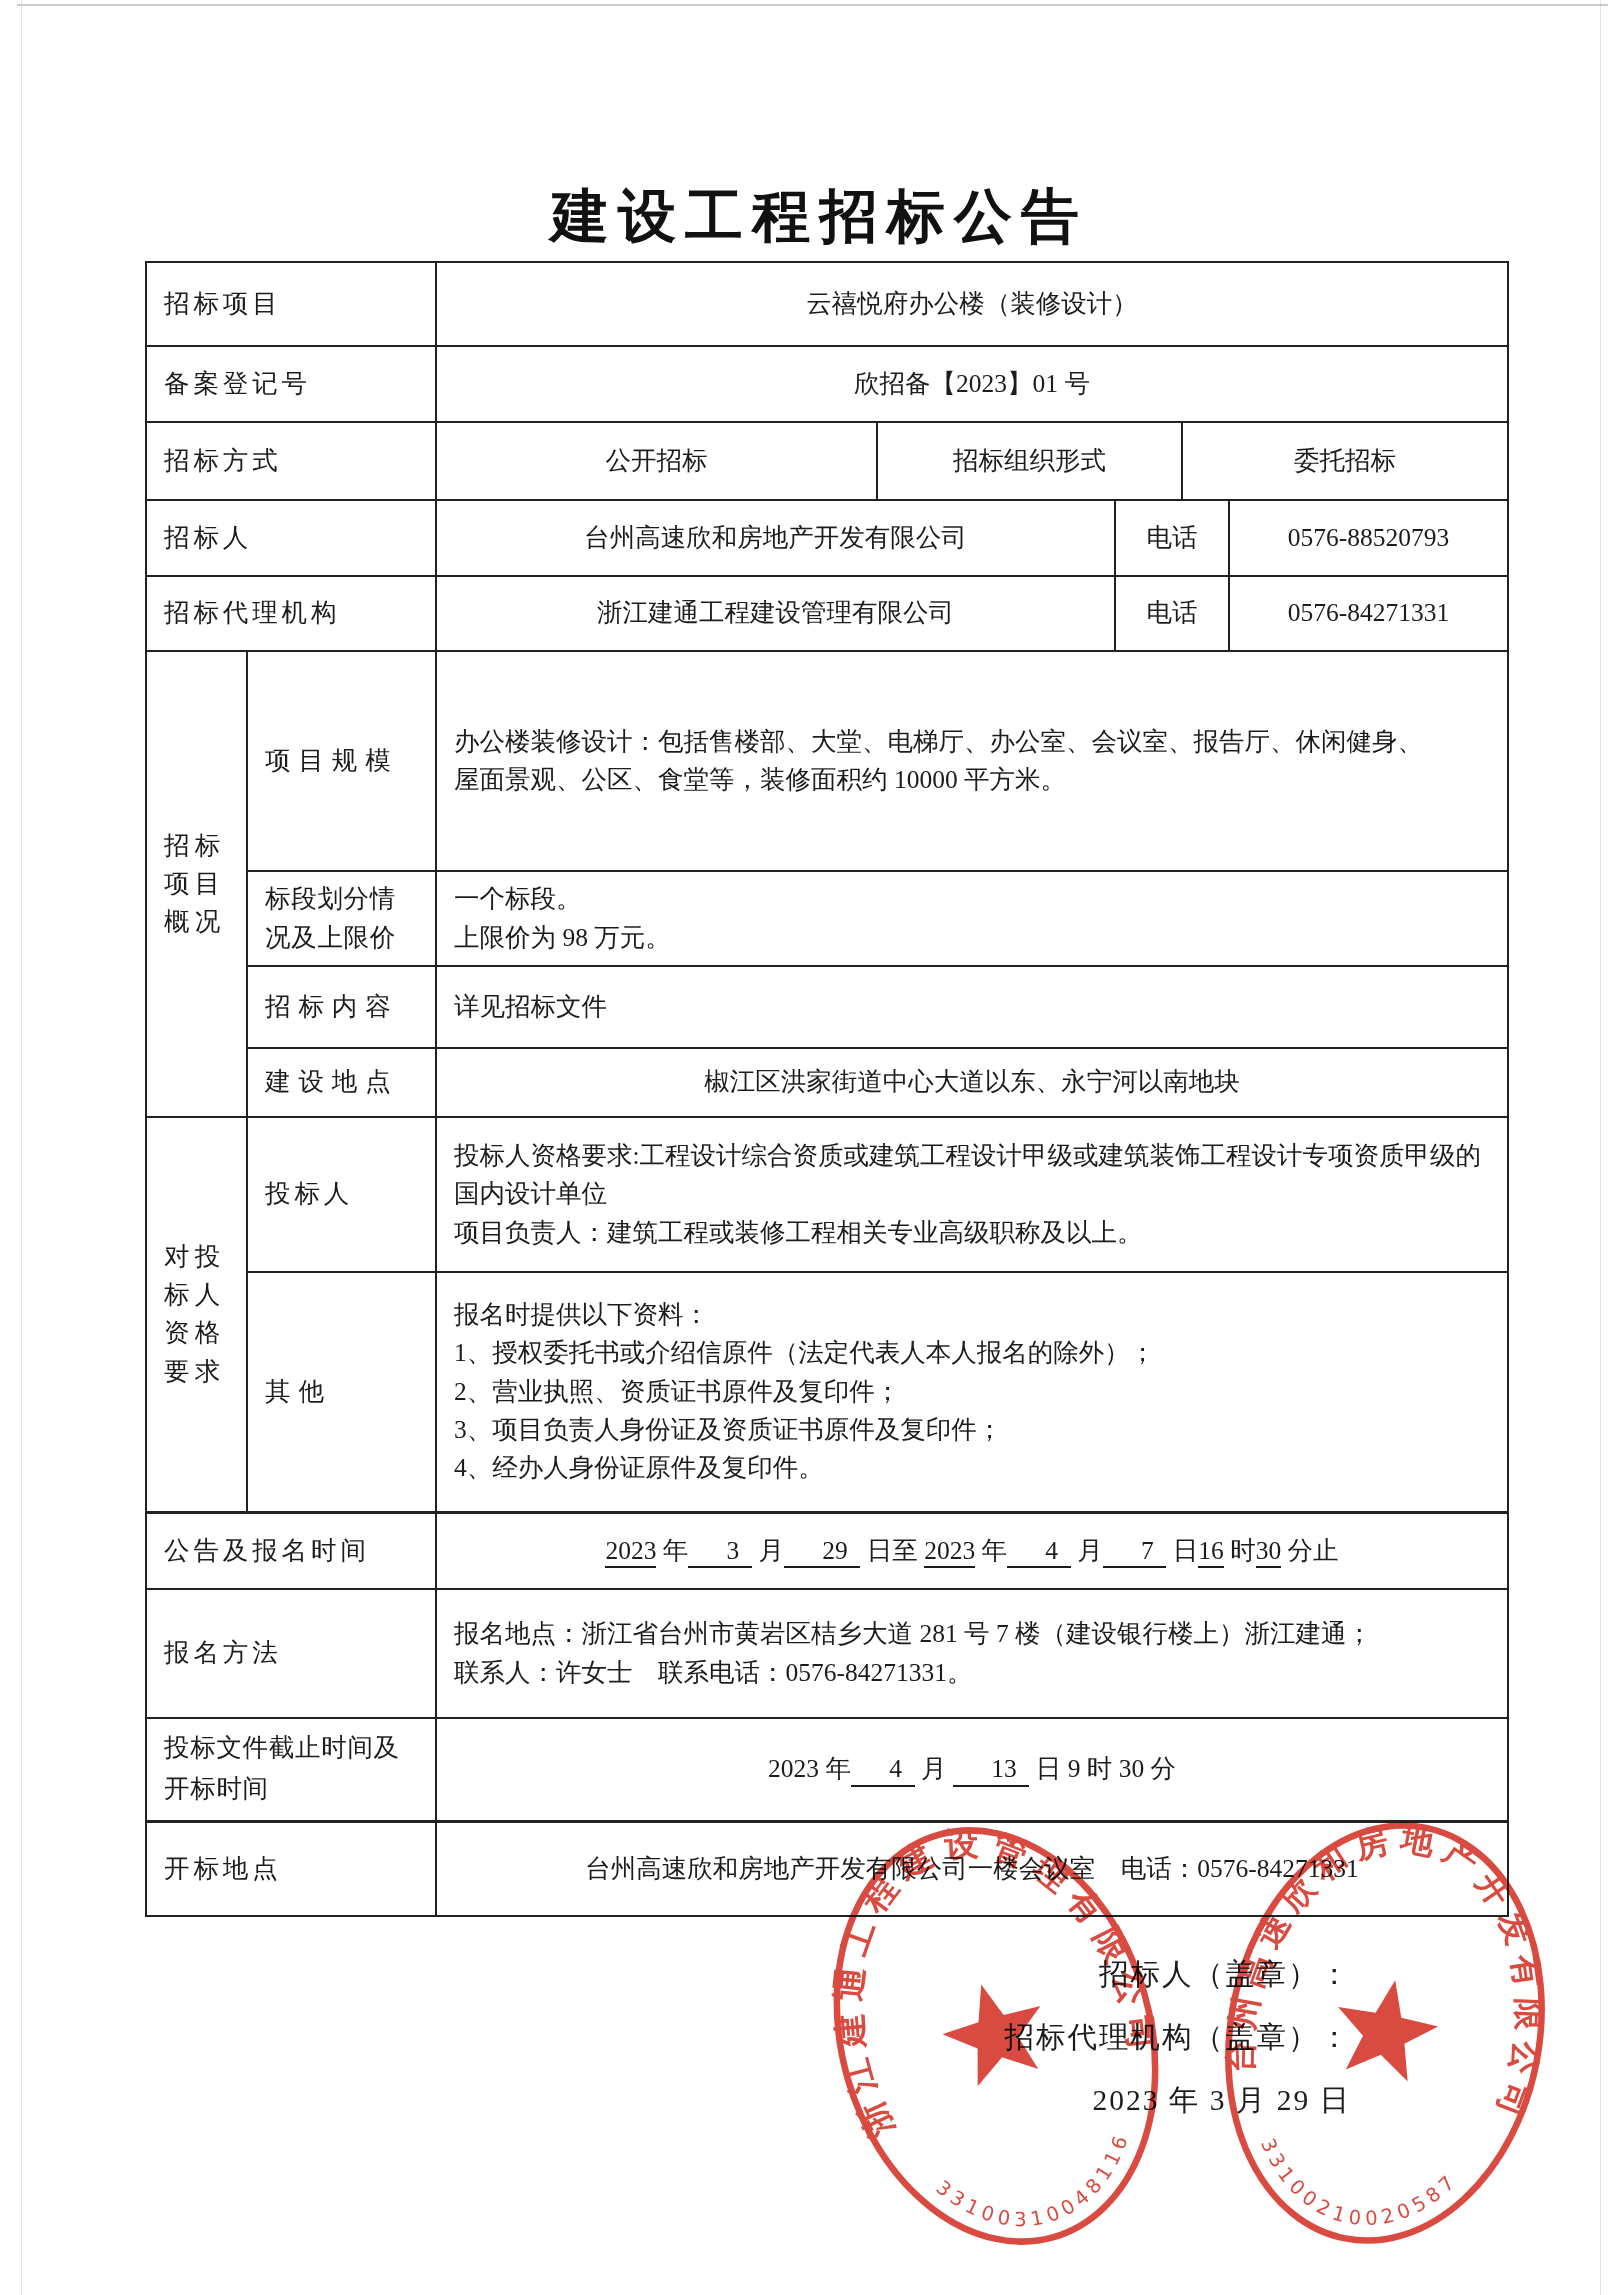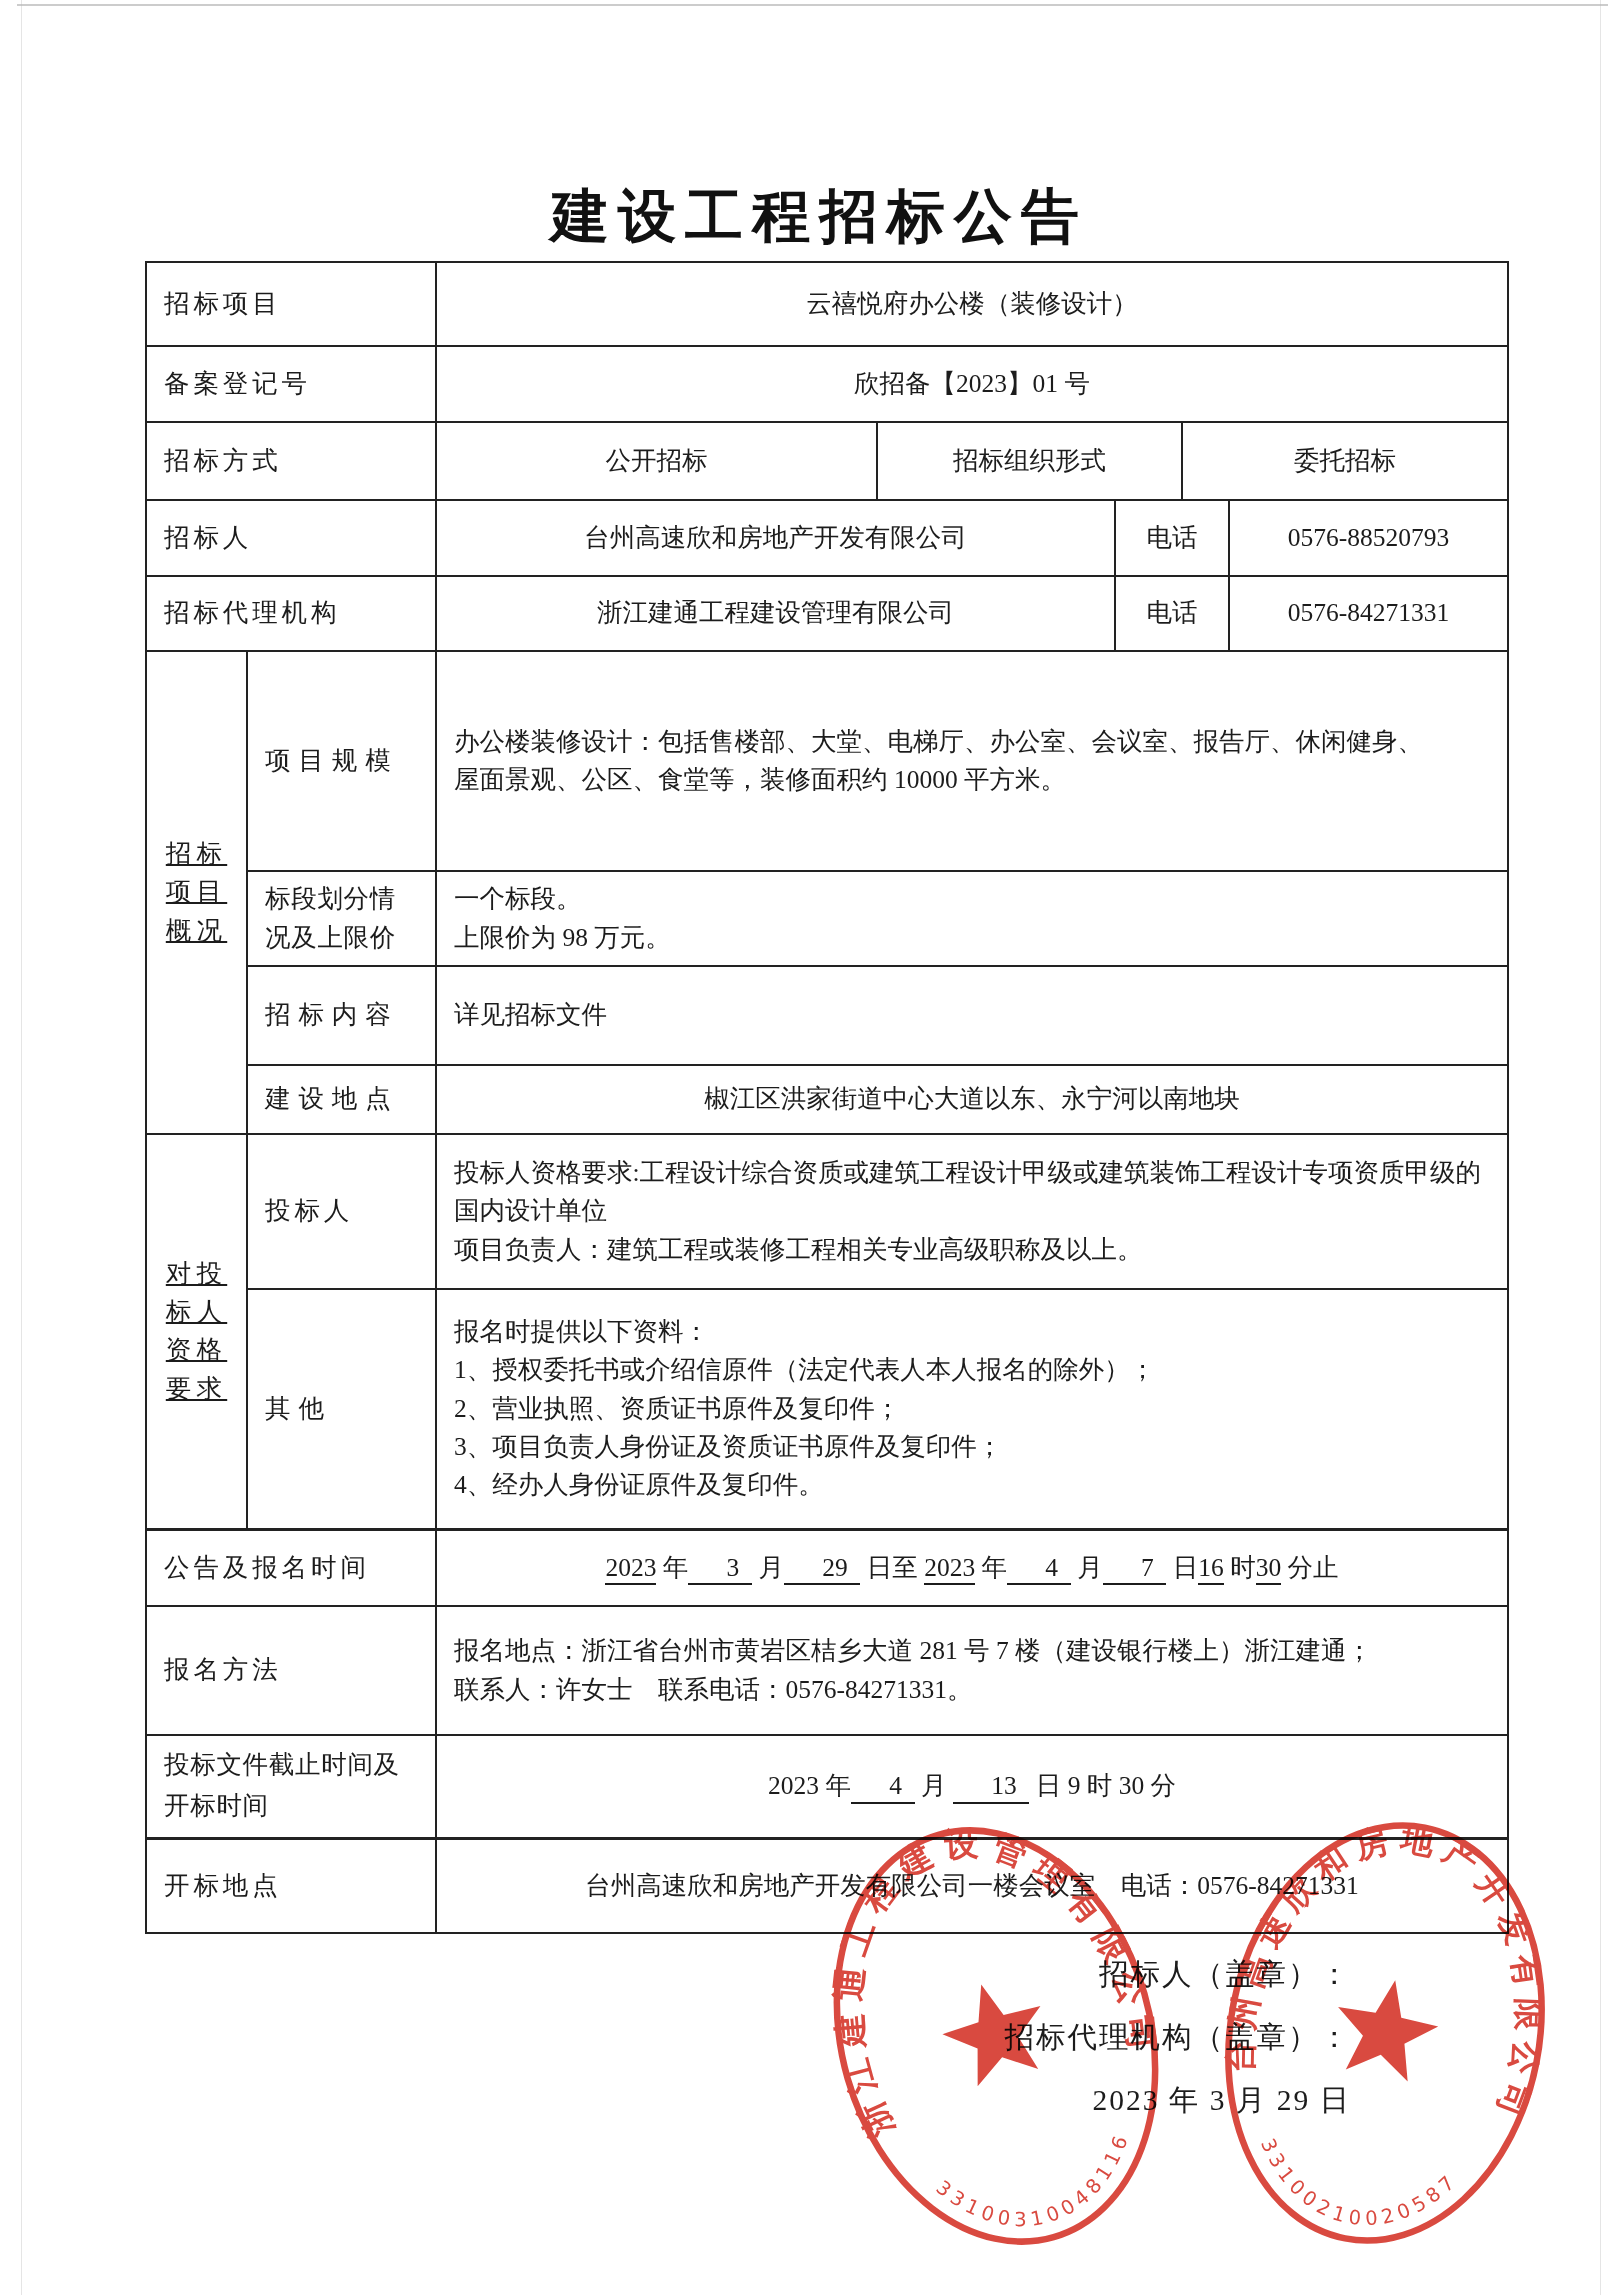--- a/index.html
+++ b/index.html
@@ -22,21 +22,21 @@
     position:absolute;left:145px;top:261px;width:1361px;
     border-collapse:collapse;table-layout:fixed;border:2.6px solid #1d1d1d;
   }
   table.doc td{
     border:2px solid #222;font-size:25.5px;line-height:1.5;
     padding:3.9px 17px;vertical-align:middle;word-break:break-all;
   }
   tr.thick td{border-top-width:3.9px;}
   .label{padding:3.9px 5.2px;letter-spacing:3.9px;}
   .ls10{letter-spacing:7.9px;}
-  .vlabel{white-space:pre-line;text-align:center;letter-spacing:5.2px;line-height:1.9;padding:3.9px 2.6px;text-decoration:underline;}
+  .vlabel{white-space:pre-line;letter-spacing:5.2px;line-height:1.9;padding:3.9px 2.6px;}
   .center{text-align:center;}
   .preline{white-space:pre-line;}
   .lh-scale{line-height:80px;}
   .lh-65{line-height:43px;margin-left:41px;}
   .lh-62{line-height:41px;margin-left:34px;}
   .lh-78{line-height:52px;}
   .indent{padding-left:62px;}
   .u{display:inline-block;border-bottom:2.6px solid #1c1c1c;line-height:1.2;}
 
   .signature{
@@ -103,21 +103,21 @@
       <td class="label ls10">项目规模</td>
       <td colspan="5" class="preline lh-scale">办公楼装修设计：包括售楼部、大堂、电梯厅、办公室、会议室、报告厅、休闲健身、
 屋面景观、公区、食堂等，装修面积约 10000 平方米。</td>
     </tr>
     <tr style="height:95px">
       <td class="label preline" style="letter-spacing:0.7px">标段划分情
 况及上限价</td>
       <td colspan="5" class="preline lh-65">一个标段。
 上限价为 98 万元。</td>
     </tr>
-    <tr style="height:99px">
+    <tr style="height:82px">
       <td class="label ls10">招标内容</td>
       <td colspan="5" class="indent">详见招标文件</td>
     </tr>
     <tr style="height:69px">
       <td class="label ls10">建设地点</td>
       <td colspan="5" class="center">椒江区洪家街道中心大道以东、永宁河以南地块</td>
     </tr>
     <tr style="height:155px">
       <td rowspan="2" class="vlabel">对投
 标人

